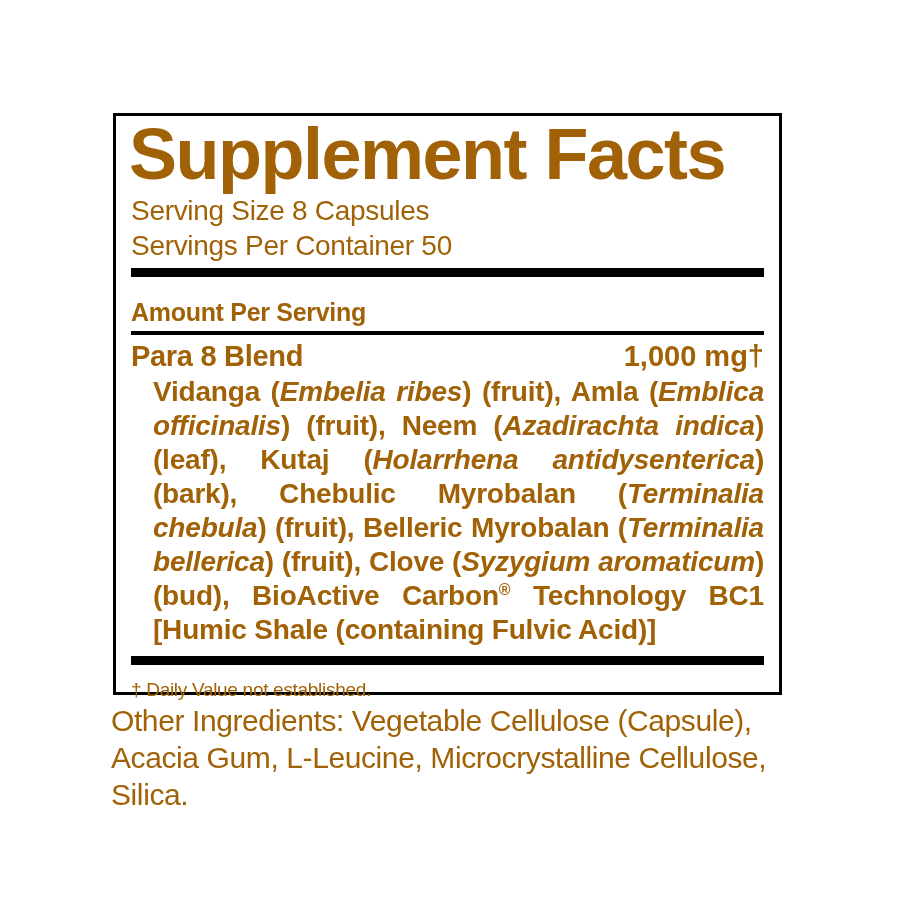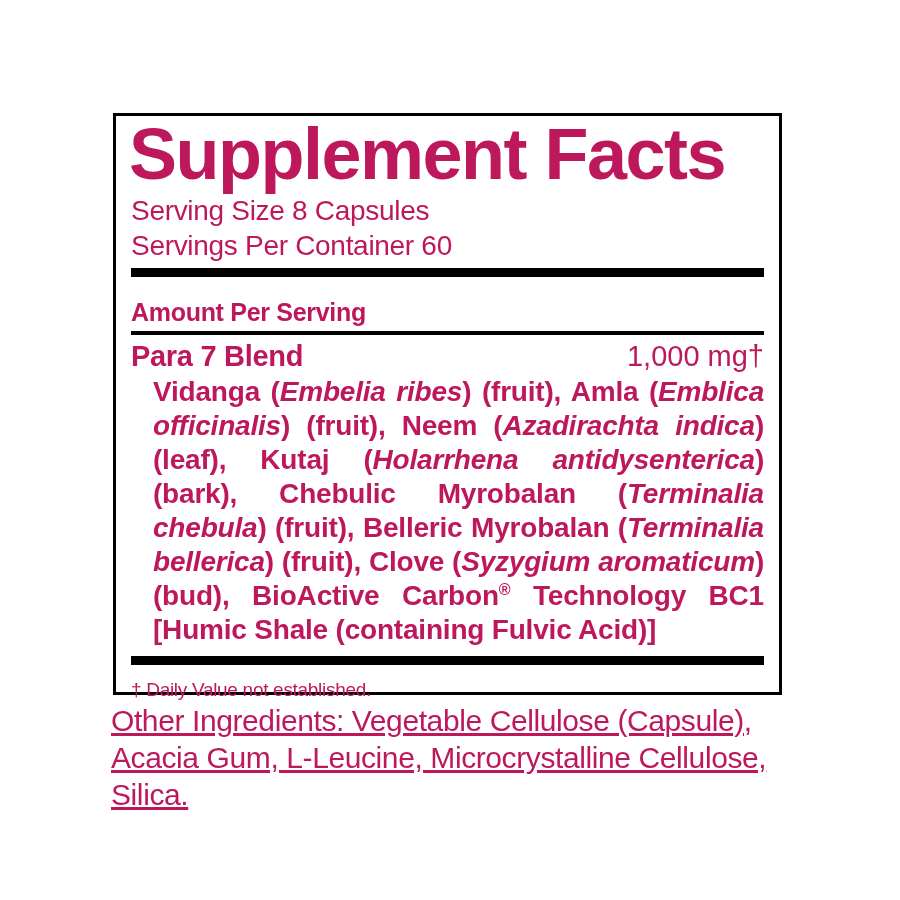--- a/index.html
+++ b/index.html
@@ -5,21 +5,21 @@
   html, body {
     margin: 0;
     padding: 0;
     background: #ffffff;
   }
   .canvas {
     position: relative;
     width: 900px;
     height: 900px;
     background: #ffffff;
-    color: #be185d;
+    color: #a16207;
     font-family: "Liberation Sans", sans-serif;
     overflow: hidden;
   }
   .facts-box {
     position: absolute;
     left: 113px;
     top: 113px;
     width: 669px;
     height: 582px;
     box-sizing: border-box;
@@ -62,21 +62,21 @@
     align-items: baseline;
     font-size: 29px;
     line-height: 37px;
     padding-top: 3px;
   }
   .blend-name {
     font-weight: bold;
     letter-spacing: -0.3px;
   }
   .blend-amount {
-    font-weight: normal;
+    font-weight: bold;
     margin-left: 16px;
   }
   .ingredients {
     margin-left: 22px;
     font-size: 28px;
     line-height: 34px;
     text-align: justify;
     letter-spacing: -0.2px;
     font-weight: bold;
   }
@@ -91,44 +91,43 @@
     letter-spacing: -0.3px;
   }
   .other-ingredients {
     position: absolute;
     left: 111px;
     top: 702px;
     width: 678px;
     font-size: 30px;
     line-height: 37px;
     letter-spacing: -0.4px;
-    text-decoration: underline;
   }
 </style>
 </head>
 <body>
 
 <div class="canvas">
 
   <div class="facts-box">
 
     <div class="panel-title">Supplement Facts</div>
 
     <div class="serving-line">Serving Size 8 Capsules</div>
 
-    <div class="serving-line">Servings Per Container 60</div>
+    <div class="serving-line">Servings Per Container 50</div>
 
     <div class="bar thick top-bar"></div>
 
     <div class="amount-header">Amount Per Serving</div>
 
     <div class="bar thin"></div>
 
     <div class="blend-row">
-      <span class="blend-name">Para 7 Blend</span>
+      <span class="blend-name">Para 8 Blend</span>
       <span class="blend-amount">1,000 mg†</span>
     </div>
 
     <div class="ingredients"><span>Vidanga (</span><span style="font-style: italic;">Embelia ribes</span><span>) (fruit), Amla (</span><span style="font-style: italic;">Emblica officinalis</span><span>) (fruit), Neem (</span><span style="font-style: italic;">Azadirachta indica</span><span>) (leaf), Kutaj (</span><span style="font-style: italic;">Holarrhena antidysenterica</span><span>) (bark), Chebulic Myrobalan (</span><span style="font-style: italic;">Terminalia chebula</span><span>) (fruit), Belleric Myrobalan (</span><span style="font-style: italic;">Terminalia bellerica</span><span>) (fruit), Clove (</span><span style="font-style: italic;">Syzygium aromaticum</span><span>) (bud), BioActive Carbon</span><sup>®</sup><span> Technology BC1 [Humic Shale (containing Fulvic Acid)]</span></div>
 
     <div class="bar thick bottom-bar"></div>
 
     <div class="footnote">† Daily Value not established.</div>
 
   </div>

